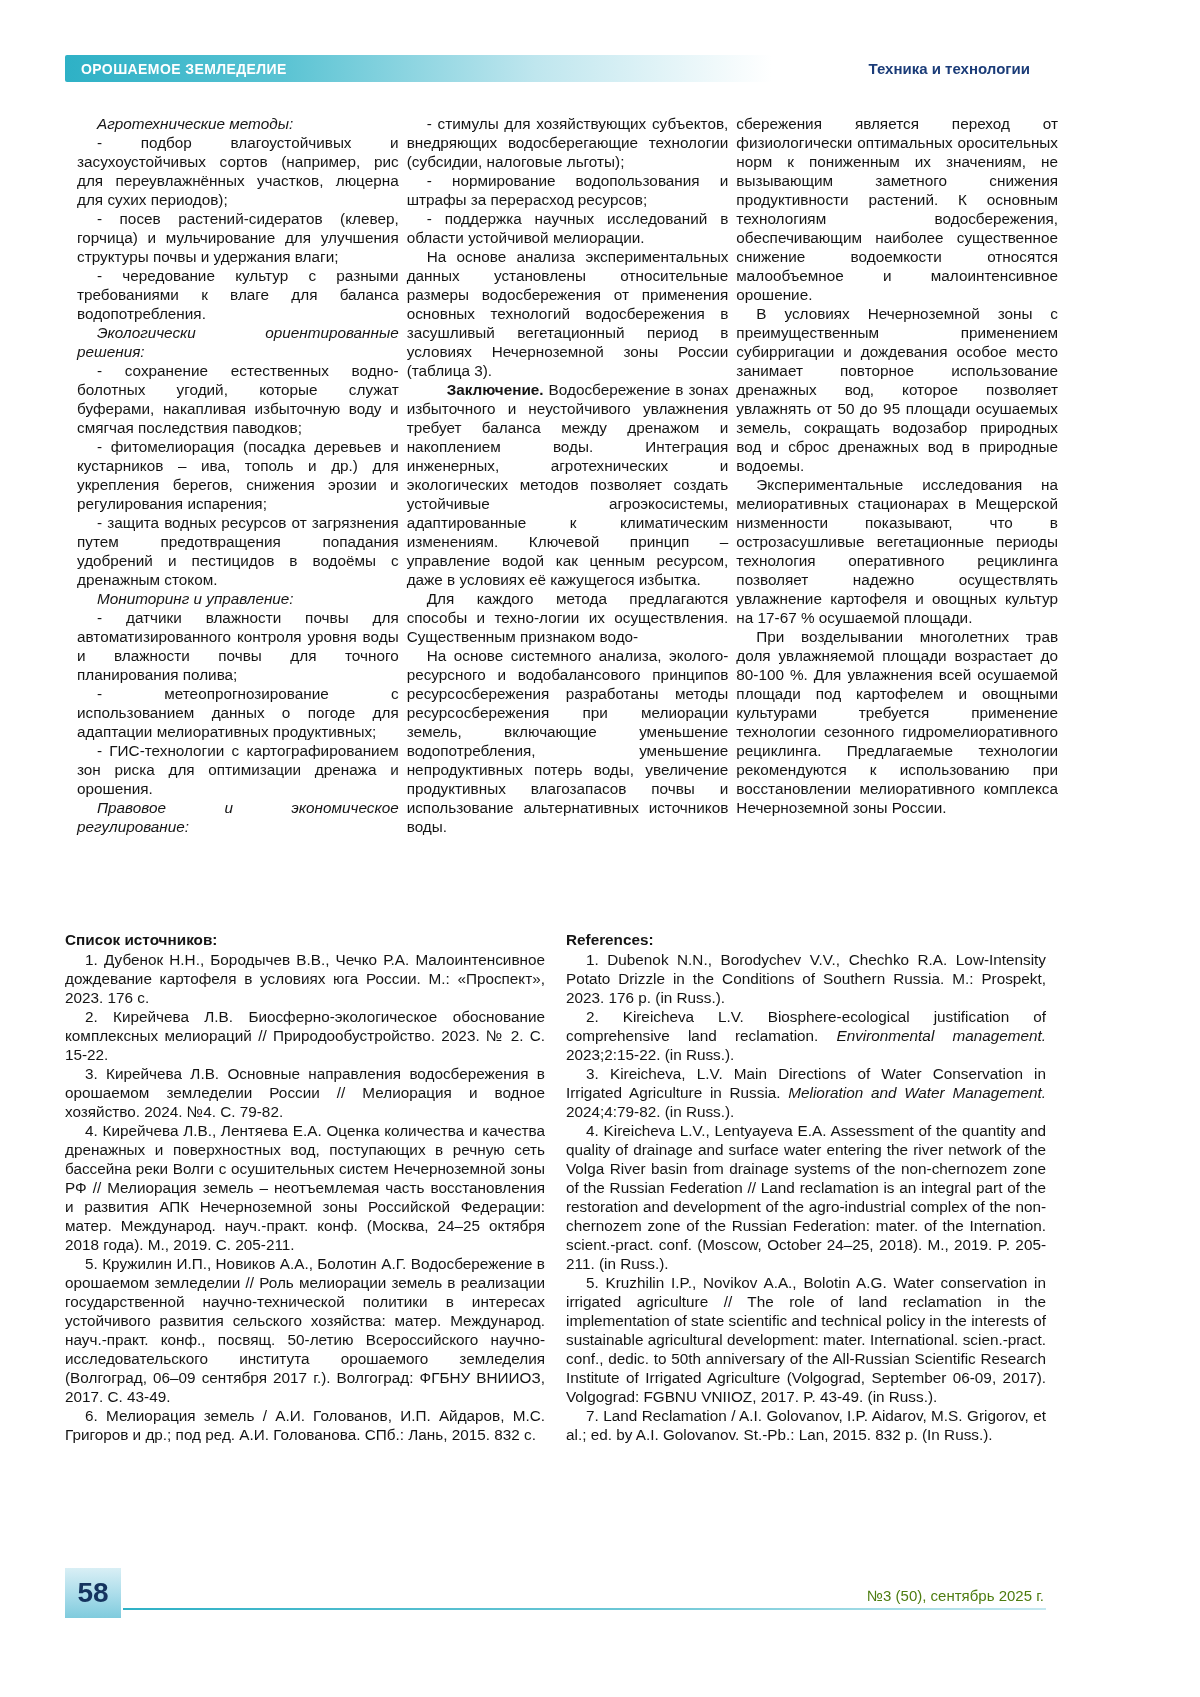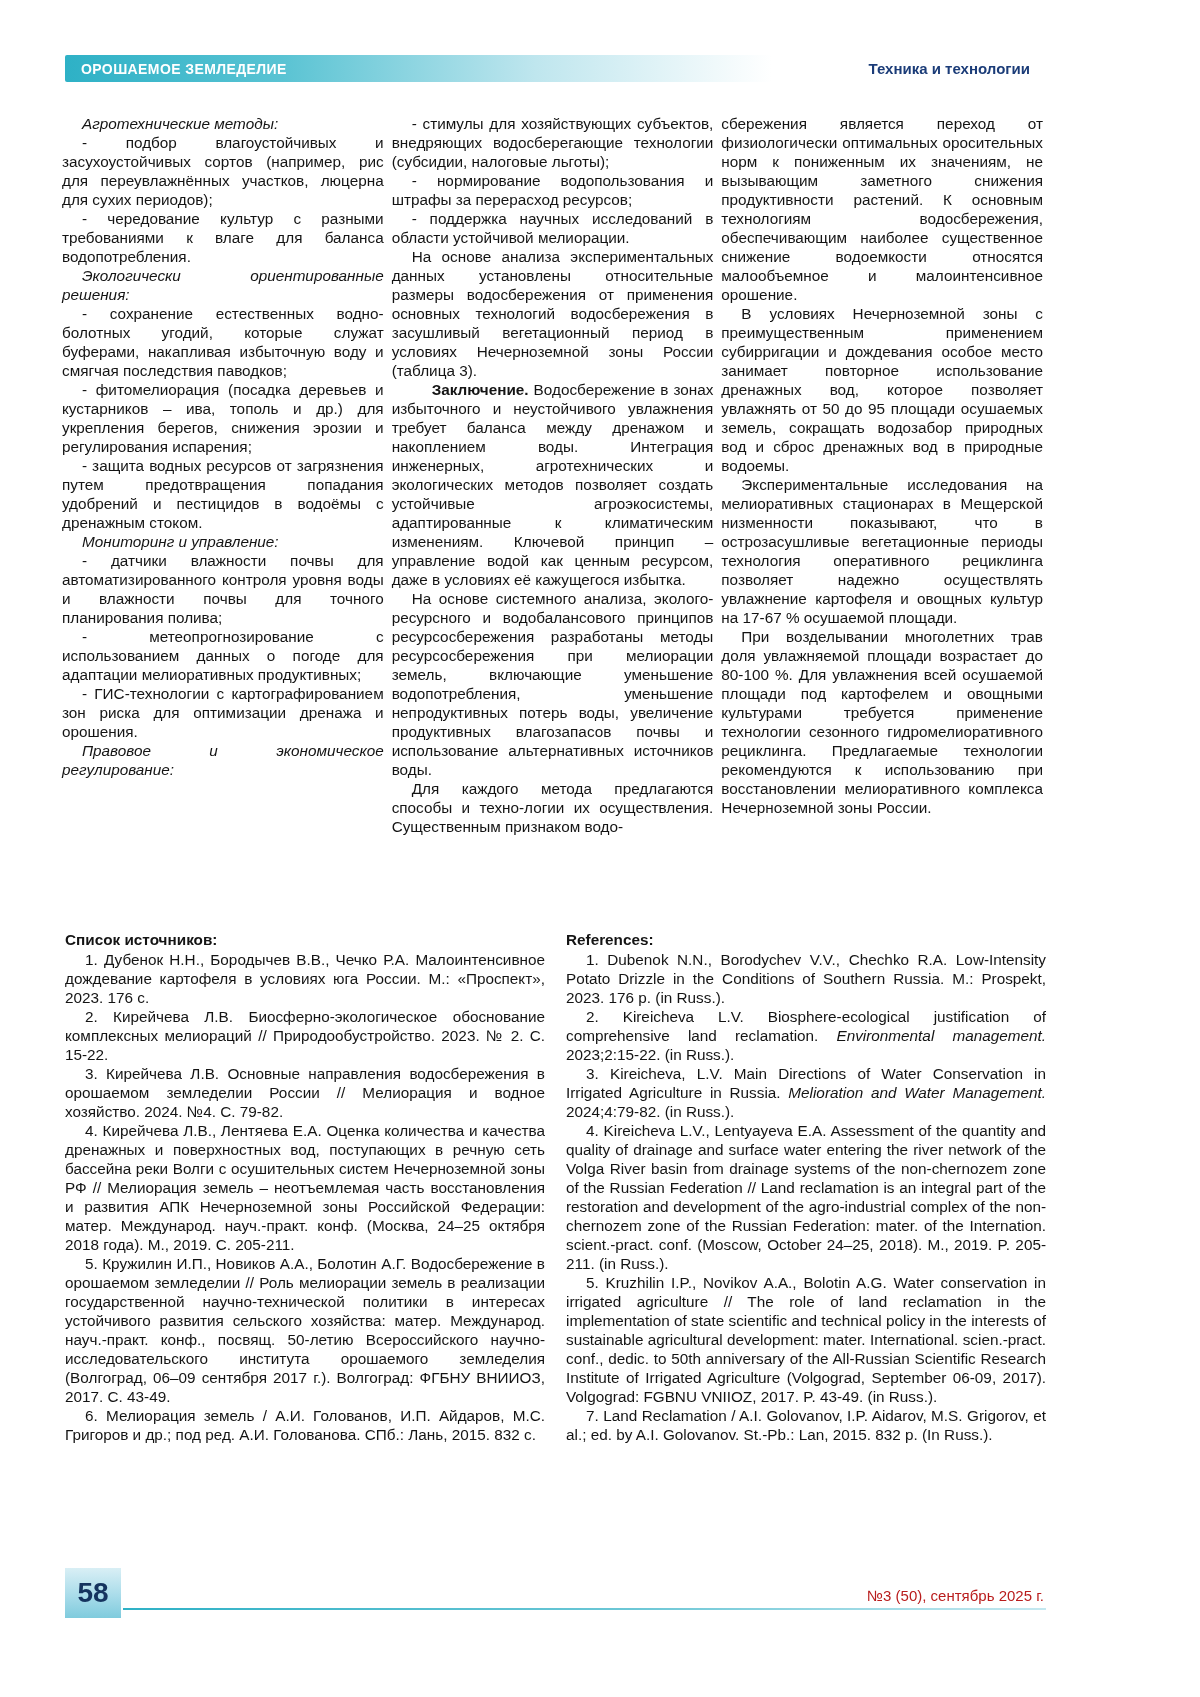--- a/index.html
+++ b/index.html
@@ -21,22 +21,22 @@
     padding:0 16px;box-sizing:border-box;
   }
   .band-left{
     color:#ffffff;font-weight:bold;font-size:14px;letter-spacing:.4px;
   }
   .band-right{
     color:#1b3c78;font-weight:bold;font-size:15px;
   }
   
   .content{
-    position:absolute;left:62px;top:114px;width:981px;
-    display:flex;gap:8px;justify-content:flex-end;
+    position:absolute;left:77px;top:114px;width:981px;
+    display:flex;gap:8px;
   }
   .col{flex:1 1 0;min-width:0;}
   .para{
     margin:0;
     font-size:15.3px;line-height:19px;
     text-align:justify;
     text-indent:20px;
   }
   .ital{font-style:italic;}
   .no-indent{text-indent:0;}
@@ -62,58 +62,59 @@
     border-radius:0;
     display:flex;align-items:center;justify-content:center;
     font-size:28px;font-weight:bold;color:#15345f;
   }
   .rule{
     position:absolute;left:58px;right:0;bottom:8px;height:2px;
     background:linear-gradient(90deg,#2eb1c6 0%,#6cc7d6 55%,#c4e8f0 100%);
   }
   .issue{
     position:absolute;right:2px;bottom:14px;
-    font-size:15px;color:#b91c1c;margin-top:16px;
+    font-size:15px;color:#4d7c0f;margin-top:16px;
   }
 </style>
 </head>
 <body>
 
 <div class="page">
 
   <div class="band">
     <span class="band-left">ОРОШАЕМОЕ ЗЕМЛЕДЕЛИЕ</span>
     <span class="band-right">Техника и технологии</span>
   </div>
 
   <div class="content">
 
     <div class="col">
       <p class="para ital">Агротехнические методы:</p>
       <p class="para">- подбор влагоустойчивых и засухоустойчивых сортов (например, рис для переувлажнённых участков, люцерна для сухих периодов);</p>
+      <p class="para">- посев растений-сидератов (клевер, горчица) и мульчирование для улучшения структуры почвы и удержания влаги;</p>
       <p class="para">- чередование культур с разными требованиями к влаге для баланса водопотребления.</p>
       <p class="para ital">Экологически ориентированные решения:</p>
       <p class="para">- сохранение естественных водно-болотных угодий, которые служат буферами, накапливая избыточную воду и смягчая последствия паводков;</p>
       <p class="para">- фитомелиорация (посадка деревьев и кустарников – ива, тополь и др.) для укрепления берегов, снижения эрозии и регулирования испарения;</p>
       <p class="para">- защита водных ресурсов от загрязнения путем предотвращения попадания удобрений и пестицидов в водоёмы с дренажным стоком.</p>
       <p class="para ital">Мониторинг и управление:</p>
       <p class="para">- датчики влажности почвы для автоматизированного контроля уровня воды и влажности почвы для точного планирования полива;</p>
       <p class="para">- метеопрогнозирование с использованием данных о погоде для адаптации мелиоративных продуктивных;</p>
       <p class="para">- ГИС-технологии с картографированием зон риска для оптимизации дренажа и орошения.</p>
       <p class="para ital">Правовое и экономическое регулирование:</p>
     </div>
 
     <div class="col">
       <p class="para">- стимулы для хозяйствующих субъектов, внедряющих водосберегающие технологии (субсидии, налоговые льготы);</p>
       <p class="para">- нормирование водопользования и штрафы за перерасход ресурсов;</p>
       <p class="para">- поддержка научных исследований в области устойчивой мелиорации.</p>
       <p class="para">На основе анализа экспериментальных данных установлены относительные размеры водосбережения от применения основных технологий водосбережения в засушливый вегетационный период в условиях Нечерноземной зоны России (таблица 3).</p>
       <p class="para"><b class="lead">Заключение.</b> <span>Водосбережение в зонах избыточного и неустойчивого увлажнения требует баланса между дренажом и накоплением воды. Интеграция инженерных, агротехнических и экологических методов позволяет создать устойчивые агроэкосистемы, адаптированные к климатическим изменениям. Ключевой принцип – управление водой как ценным ресурсом, даже в условиях её кажущегося избытка.</span></p>
+      <p class="para">Для каждого метода предлагаются способы и техно-логии их осуществления. Существенным признаком водо-</p>
       <p class="para">На основе системного анализа, эколого-ресурсного и водобалансового принципов ресурсосбережения разработаны методы ресурсосбережения при мелиорации земель, включающие уменьшение водопотребления, уменьшение непродуктивных потерь воды, увеличение продуктивных влагозапасов почвы и использование альтернативных источников воды.</p>
-      <p class="para">Для каждого метода предлагаются способы и техно-логии их осуществления. Существенным признаком водо-</p>
     </div>
 
     <div class="col">
       <p class="para no-indent">сбережения является переход от физиологически оптимальных оросительных норм к пониженным их значениям, не вызывающим заметного снижения продуктивности растений. К основным технологиям водосбережения, обеспечивающим наиболее существенное снижение водоемкости относятся малообъемное и малоинтенсивное орошение.</p>
       <p class="para">В условиях Нечерноземной зоны с преимущественным применением субирригации и дождевания особое место занимает повторное использование дренажных вод, которое позволяет увлажнять от 50 до 95 площади осушаемых земель, сокращать водозабор природных вод и сброс дренажных вод в природные водоемы.</p>
       <p class="para">Экспериментальные исследования на мелиоративных стационарах в Мещерской низменности показывают, что в острозасушливые вегетационные периоды технология оперативного рециклинга позволяет надежно осуществлять увлажнение картофеля и овощных культур на 17-67 % осушаемой площади.</p>
       <p class="para">При возделывании многолетних трав доля увлажняемой площади возрастает до 80-100 %. Для увлажнения всей осушаемой площади под картофелем и овощными культурами требуется применение технологии сезонного гидромелиоративного рециклинга. Предлагаемые технологии рекомендуются к использованию при восстановлении мелиоративного комплекса Нечерноземной зоны России.</p>
     </div>
 
   </div>

